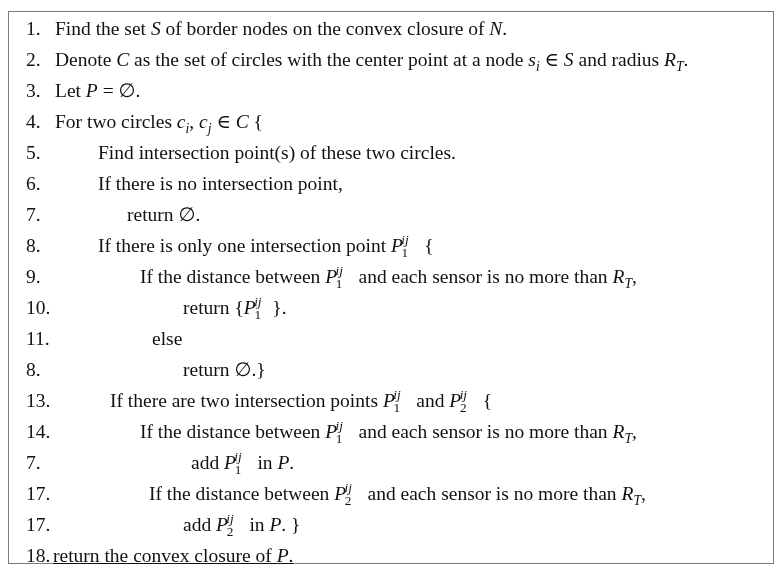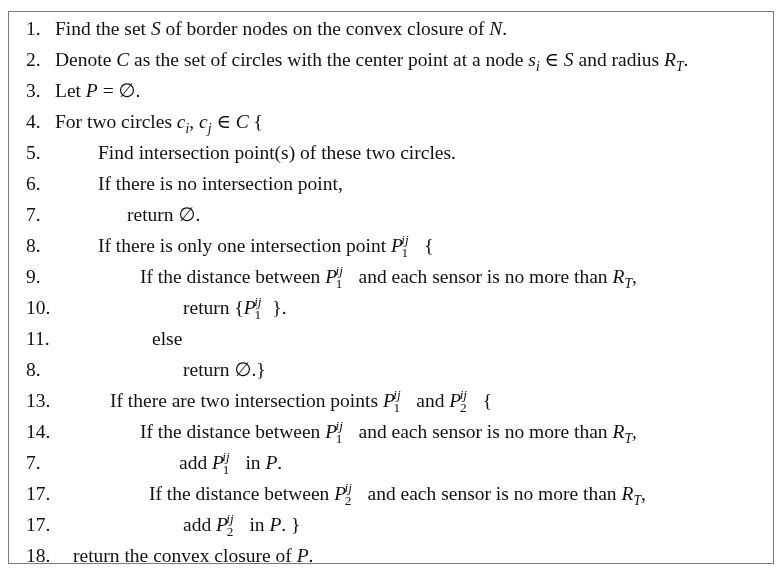--- a/index.html
+++ b/index.html
@@ -77,27 +77,27 @@
     <div class="line" style="top: 374px;">
       <span class="num">13.</span>
       <span class="txt" style="left: 101px;">If there are two intersection points <span class="pij"><span class="m">P</span><span class="sup">ij</span><span class="sb">1</span><span class="gap"></span></span> and <span class="pij"><span class="m">P</span><span class="sup">ij</span><span class="sb">2</span><span class="gap"></span></span> {</span>
     </div>
     <div class="line" style="top: 405px;">
       <span class="num">14.</span>
       <span class="txt" style="left: 131px;">If the distance between <span class="pij"><span class="m">P</span><span class="sup">ij</span><span class="sb">1</span><span class="gap"></span></span> and each sensor is no more than <span class="m">R</span><span class="sub">T</span>,</span>
     </div>
     <div class="line" style="top: 436px;">
       <span class="num">7.</span>
-      <span class="txt" style="left: 170px; text-align: right;">add <span class="pij"><span class="m">P</span><span class="sup">ij</span><span class="sb">1</span><span class="gap"></span></span> in <span class="m">P</span>.</span>
+      <span class="txt" style="left: 182px; text-align: right;">add <span class="pij"><span class="m">P</span><span class="sup">ij</span><span class="sb">1</span><span class="gap"></span></span> in <span class="m">P</span>.</span>
     </div>
     <div class="line" style="top: 467px;">
       <span class="num">17.</span>
       <span class="txt" style="left: 140px;">If the distance between <span class="pij"><span class="m">P</span><span class="sup">ij</span><span class="sb">2</span><span class="gap"></span></span> and each sensor is no more than <span class="m">R</span><span class="sub">T</span>,</span>
     </div>
     <div class="line" style="top: 498px;">
       <span class="num">17.</span>
       <span class="txt" style="left: 174px; text-align: right;">add <span class="pij"><span class="m">P</span><span class="sup">ij</span><span class="sb">2</span><span class="gap"></span></span> in <span class="m">P</span>. }</span>
     </div>
     <div class="line" style="top: 529px;">
       <span class="num">18.</span>
-      <span class="txt" style="left: 64px;">return the convex closure of <span class="m">P</span>.</span>
+      <span class="txt" style="left: 44px; text-decoration: underline;">return the convex closure of <span class="m">P</span>.</span>
     </div>
   </div>
 
 </body></html>

